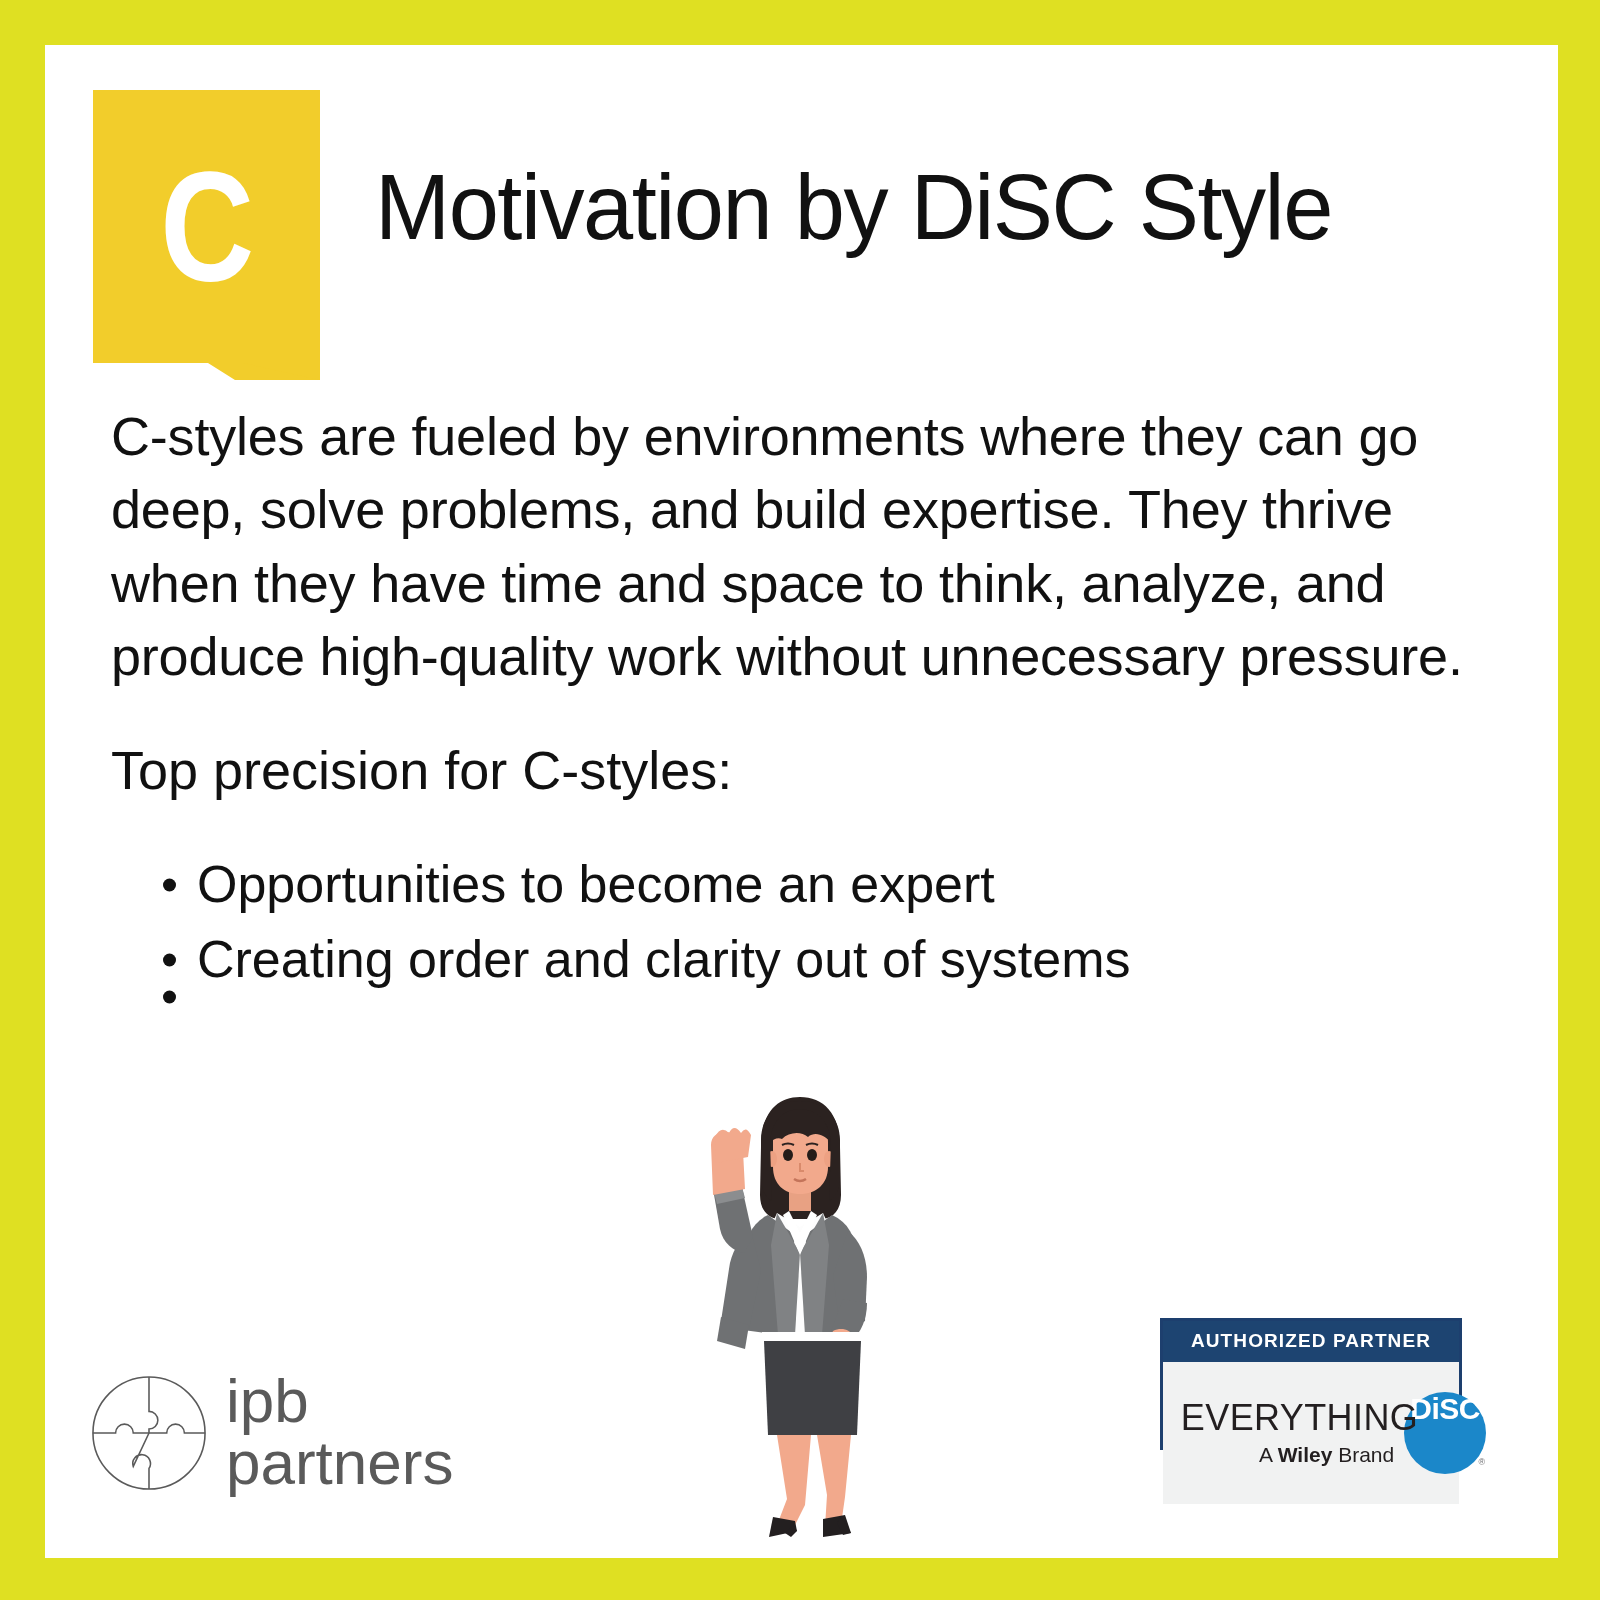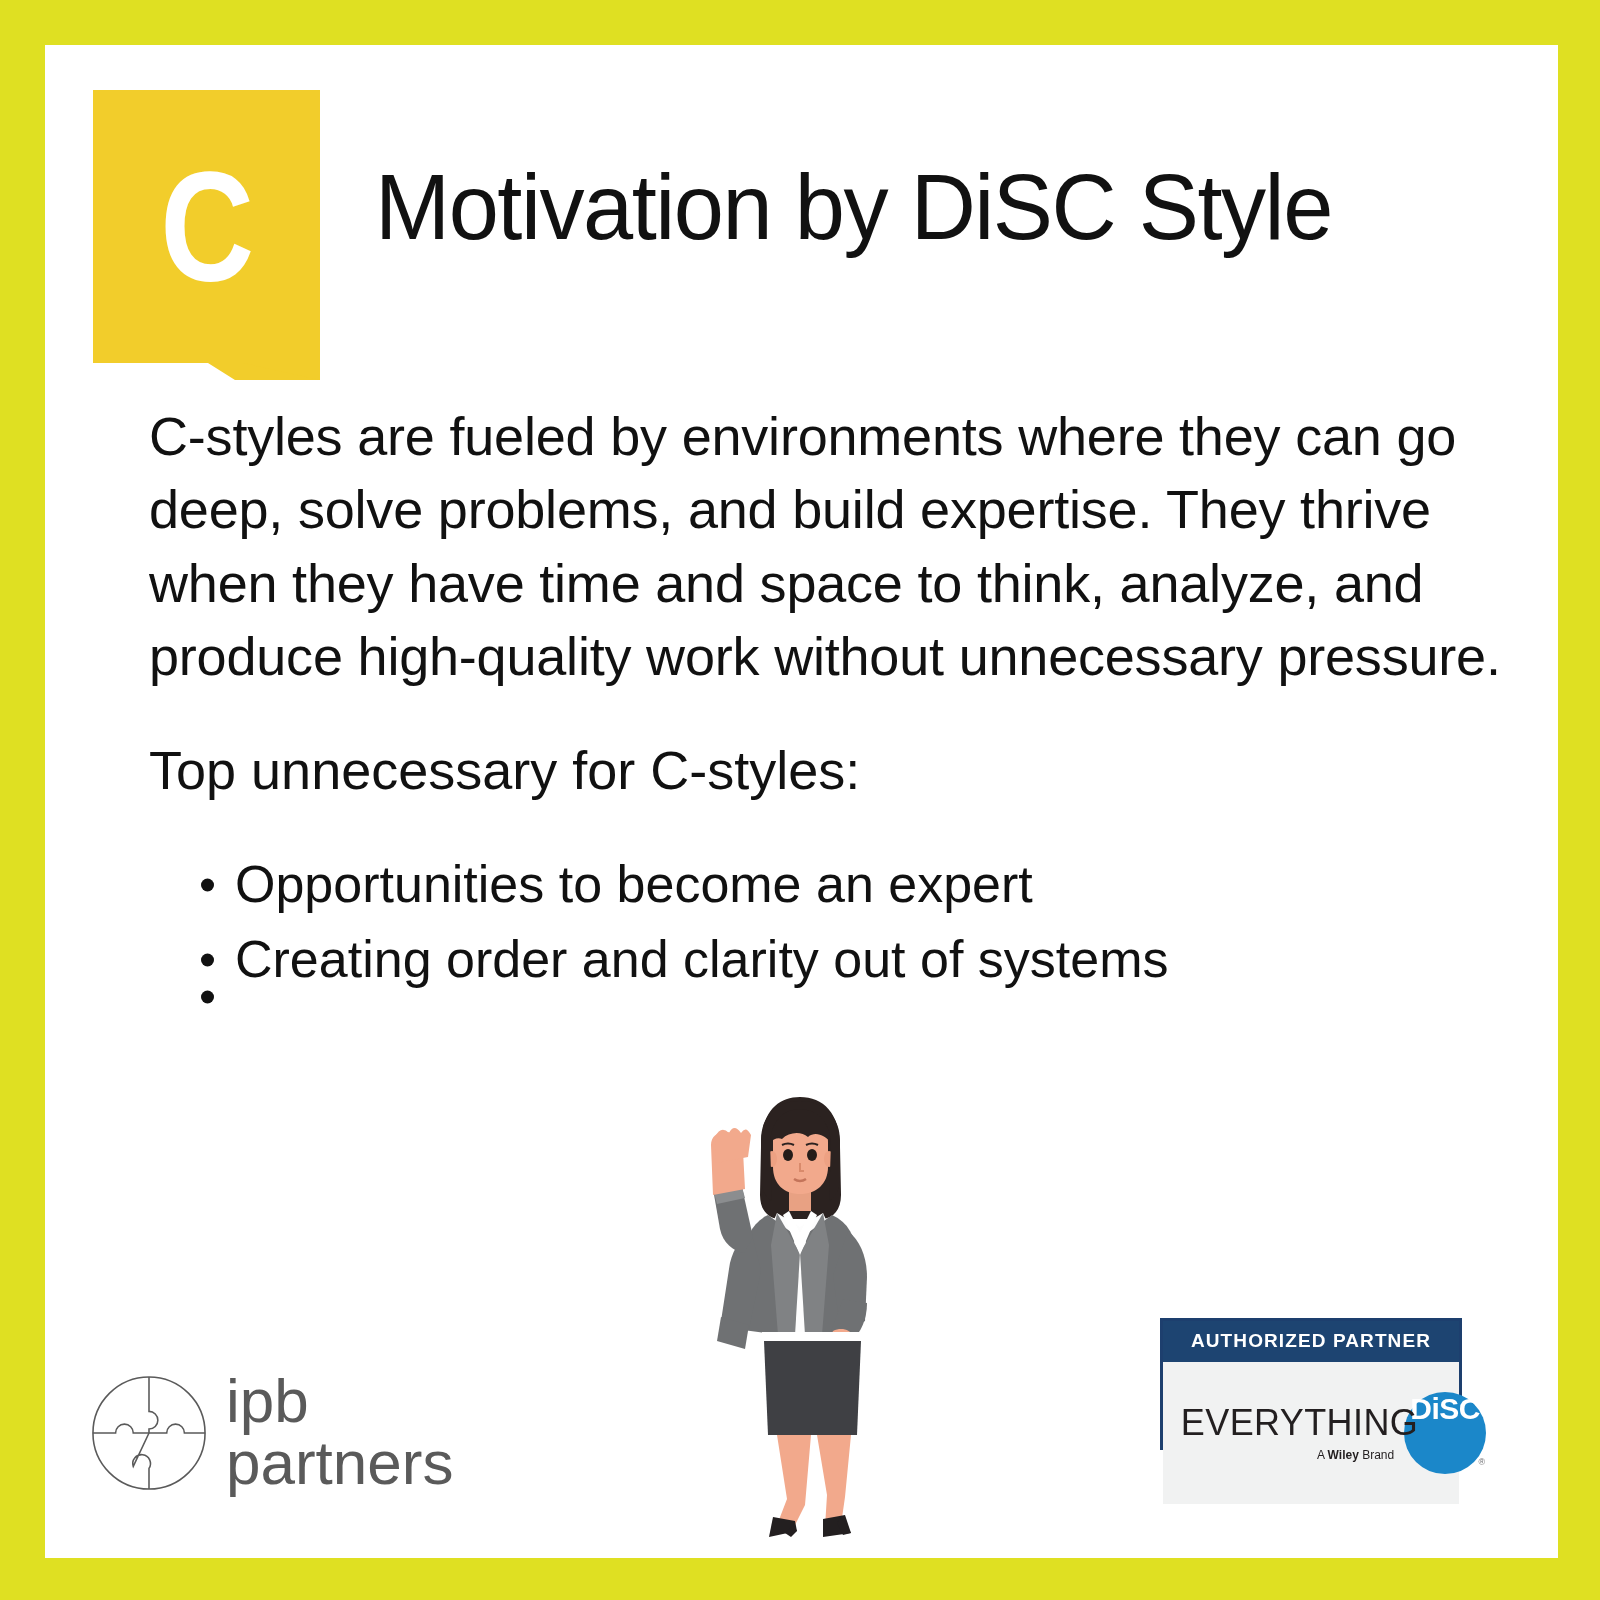--- a/index.html
+++ b/index.html
@@ -78,21 +78,20 @@
     transform: scaleX(0.98);
     transform-origin: left center;
   }
 
   
   #body-copy {
     position: absolute;
     left: 66px;
     top: 355px;
     width: 1390px;
-    margin-left: 38px;
   }
   #intro-paragraph {
     font-size: 54px;
     line-height: 1.36;
     color: #111111;
     font-family: "Liberation Sans Narrow", "Liberation Sans", sans-serif;
     margin: 0;
     letter-spacing: -0.2px;
   }
   #motivators-lead {
@@ -207,21 +206,21 @@
     font-family: "Liberation Sans", sans-serif;
     font-weight: 300;
     font-size: 36px;
     letter-spacing: 0.4px;
     color: #231f20;
     line-height: 1;
     margin-left: 39px;
   }
   #ed-wiley {
     font-family: "Liberation Sans", sans-serif;
-    font-size: 12px;
+    font-size: 21px;
     color: #231f20;
     margin-top: 7px;
     margin-right: 24px;
     white-space: nowrap;
   }
   #ed-wiley .wiley-bold { font-weight: 700; }
   #ed-disc-circle {
     position: relative;
     width: 82px;
     height: 82px;
@@ -261,21 +260,21 @@
           <polygon points="150,273 227,273 227,290 227,290" fill="#f2cd2b"></polygon>
         </svg>
         <div class="badge-letter">C</div>
       </div>
 
       <div id="page-title">Motivation by DiSC Style</div>
     </div>
 
     <div id="body-copy">
       <p id="intro-paragraph">C-styles are fueled by environments where they can go deep, solve problems, and build expertise. They thrive when they have time and space to think, analyze, and produce high-quality work without unnecessary pressure.</p>
-      <p id="motivators-lead">Top unnecessary for C-styles:</p>
+      <p id="motivators-lead">Top precision for C-styles:</p>
       <ul id="motivators-list">
         <li>
           <span class="bullet-dot"></span>
           <span>Opportunities to become an expert</span>
         </li>
         <li>
           <span class="bullet-dot"></span>
           <span>Creating order and clarity out of systems</span>
         </li>
         <li>

